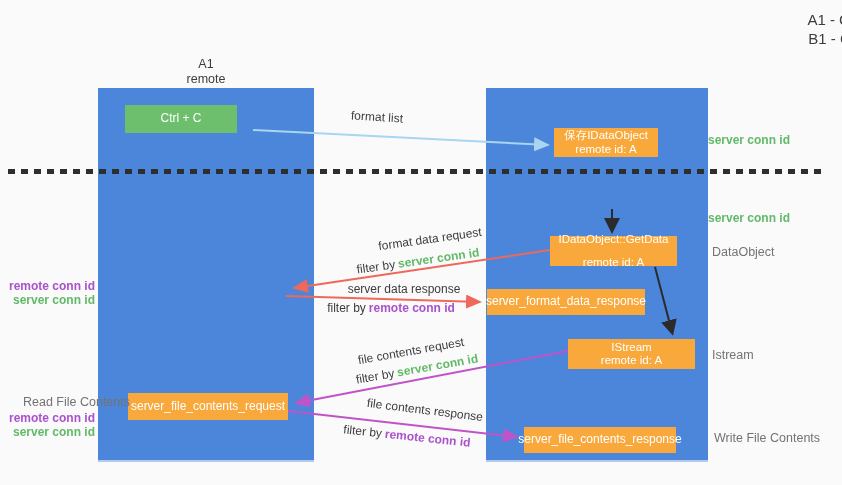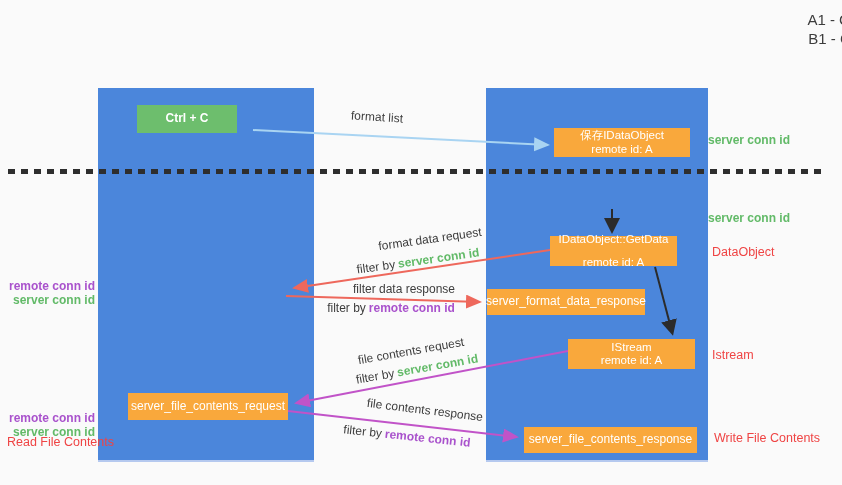--- a/index.html
+++ b/index.html
@@ -20,35 +20,39 @@
     color:#fff;font-size:12px;line-height:13.5px;text-align:center;box-sizing:border-box;}
   .green{background:#6dbe6d;}
   .orange{background:#f9a83c;}
   
   .albl{font-size:12px;color:#3d3d3d;white-space:nowrap;transform-origin:center;}
   .center{transform:translate(-50%,-50%);}
   .g{color:#62ba68;font-weight:700;}
   .p{color:#a952cc;font-weight:700;}
   .fb{margin-right:3px;}
   
-  .side{font-size:12.5px;color:#ef4444;white-space:nowrap;}
+  .side{font-size:12.5px;color:#737373;white-space:nowrap;}
   .side-right-align{text-align:right;width:86px;}
   .conn{font-size:12px;font-weight:700;white-space:nowrap;}
   svg.arrows{position:absolute;left:0;top:0;width:842px;height:485px;pointer-events:none;}
 </style>
 </head>
 <body>
 
 <div class="canvas">
 
   <div class="abs title">
     <div>A1 - Ctrl+C</div>
     <div>B1 - Ctrl+V</div>
   </div>
 
+  <div class="abs col-head" style="left:146px;top:57px;width:120px;">
+    <div>A1</div>
+    <div>remote</div>
+  </div>
 
   <div class="abs lifeline" style="left:98px;top:88px;width:216px;height:372px;"></div>
   <div class="abs lifeline" style="left:486px;top:88px;width:222px;height:372px;"></div>
 
   <div class="abs dotline"></div>
 
   <svg class="arrows" viewBox="0 0 842 485">
     <defs>
       <marker id="mblue" markerWidth="9" markerHeight="8" refX="7" refY="3.5" orient="auto">
           <path d="M0,0 L8,3.5 L0,7 Z" fill="#a9d4f2"></path>
@@ -65,53 +69,53 @@
     </defs>
     <line x1="253" y1="130" x2="548" y2="145" stroke="#a9d4f2" stroke-width="2" marker-end="url(#mblue)"></line>
     <line x1="612" y1="209" x2="612" y2="230" stroke="#2b2b2b" stroke-width="2" marker-end="url(#mblk)"></line>
     <line x1="550" y1="250" x2="294" y2="288" stroke="#ee685c" stroke-width="2" marker-end="url(#mred)"></line>
     <line x1="286" y1="296" x2="480" y2="302" stroke="#ee685c" stroke-width="2" marker-end="url(#mred)"></line>
     <line x1="655" y1="267" x2="672" y2="332" stroke="#2b2b2b" stroke-width="2" marker-end="url(#mblk)"></line>
     <line x1="568" y1="351" x2="296" y2="403" stroke="#c153c8" stroke-width="2" marker-end="url(#mmag)"></line>
     <line x1="288" y1="411" x2="517" y2="437" stroke="#c153c8" stroke-width="2" marker-end="url(#mmag)"></line>
   </svg>
 
-  <div class="abs node green" style="left:137px;top:105px;width:100px;height:28px;font-weight:bold;">
+  <div class="abs node green" style="left:125px;top:105px;width:112px;height:28px;">
     <div>Ctrl + C</div>
   </div>
-  <div class="abs node orange" style="left:554px;top:128px;width:136px;height:29px;font-size:11.5px;align-items:center;">
+  <div class="abs node orange" style="left:554px;top:128px;width:104px;height:29px;font-size:11.5px;align-items:center;">
     <div>保存IDataObject</div>
     <div>remote id: A</div>
   </div>
   <div class="abs node orange" style="left:550px;top:236px;width:127px;height:30px;font-size:11.5px;gap:9px;">
     <div>IDataObject::GetData</div>
     <div>remote id: A</div>
   </div>
   <div class="abs node orange" style="left:487px;top:289px;width:158px;height:26px;">
     <div>server_format_data_response</div>
   </div>
   <div class="abs node orange" style="left:568px;top:339px;width:127px;height:30px;font-size:11.5px;">
     <div>IStream</div>
     <div>remote id: A</div>
   </div>
   <div class="abs node orange" style="left:128px;top:393px;width:160px;height:27px;">
     <div>server_file_contents_request</div>
   </div>
-  <div class="abs node orange" style="left:524px;top:427px;width:173px;height:26px;">
+  <div class="abs node orange" style="left:524px;top:427px;width:152px;height:26px;">
     <div>server_file_contents_response</div>
   </div>
 
   <div class="abs albl center" style="left:377px;top:117px;transform:translate(-50%,-50%) rotate(3.5deg);">format list</div>
 
   <div class="abs albl center" style="left:430px;top:239px;transform:translate(-50%,-50%) rotate(-8deg);">format data request</div>
   <div class="abs albl center" style="left:418px;top:261px;transform:translate(-50%,-50%) rotate(-8deg);">
     <span class="fb">filter by</span><span class="g">server conn id</span>
   </div>
 
-  <div class="abs albl center" style="left:404px;top:289px;">filter data response</div>
+  <div class="abs albl center" style="left:404px;top:289px;">server data response</div>
   <div class="abs albl center" style="left:391px;top:308px;">
     <span class="fb">filter by</span><span class="p">remote conn id</span>
   </div>
 
   <div class="abs albl center" style="left:411px;top:351px;transform:translate(-50%,-50%) rotate(-10deg);">file contents request</div>
   <div class="abs albl center" style="left:417px;top:369px;transform:translate(-50%,-50%) rotate(-10deg);">
     <span class="fb">filter by</span><span class="g">server conn id</span>
   </div>
 
   <div class="abs albl center" style="left:425px;top:410px;transform:translate(-50%,-50%) rotate(7deg);">file contents response</div>
@@ -120,17 +124,17 @@
   </div>
 
   <div class="abs conn g" style="left:708px;top:133px;">server conn id</div>
   <div class="abs conn g" style="left:708px;top:211px;">server conn id</div>
   <div class="abs side" style="left:712px;top:245px;">DataObject</div>
   <div class="abs side" style="left:712px;top:348px;">Istream</div>
   <div class="abs side" style="left:714px;top:431px;">Write File Contents</div>
 
   <div class="abs conn p side-right-align" style="left:9px;top:279px;">remote conn id</div>
   <div class="abs conn g side-right-align" style="left:9px;top:293px;">server conn id</div>
-  <div class="abs side" style="left:7px;top:395px;margin-top:40px;">Read File Contents</div>
+  <div class="abs side" style="left:23px;top:395px;">Read File Contents</div>
   <div class="abs conn p side-right-align" style="left:9px;top:411px;">remote conn id</div>
   <div class="abs conn g side-right-align" style="left:9px;top:425px;">server conn id</div>
 
 </div>
 
 </body></html>

